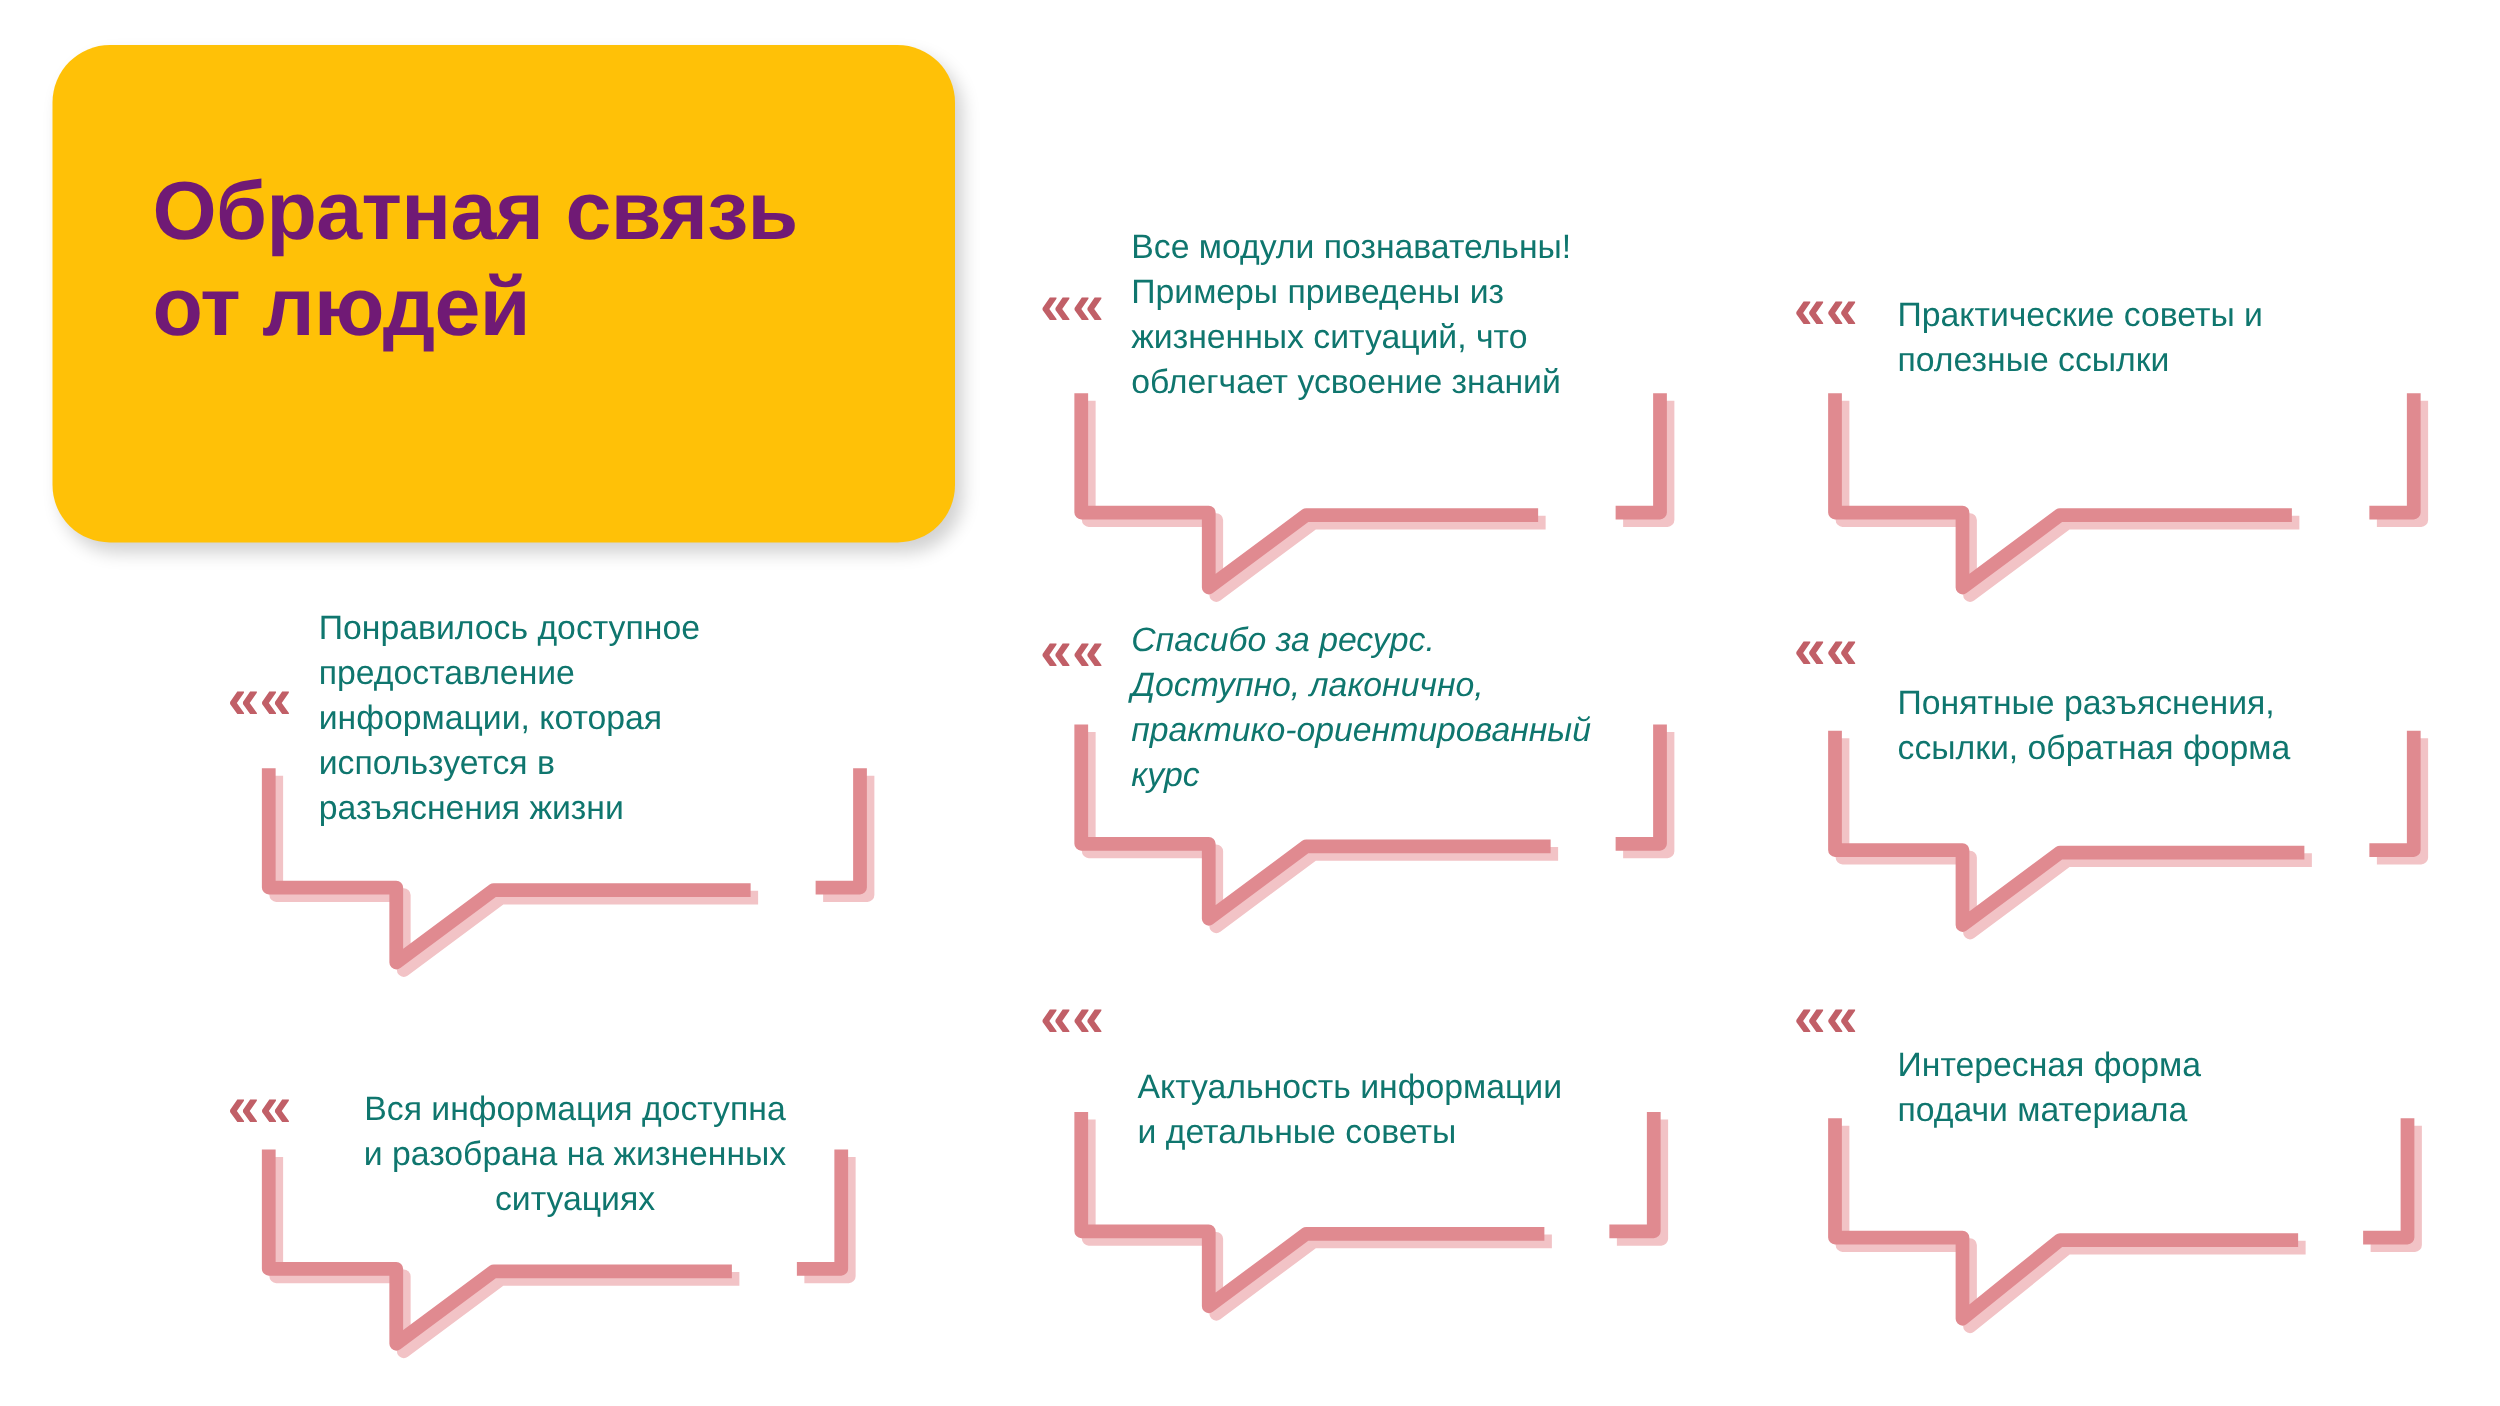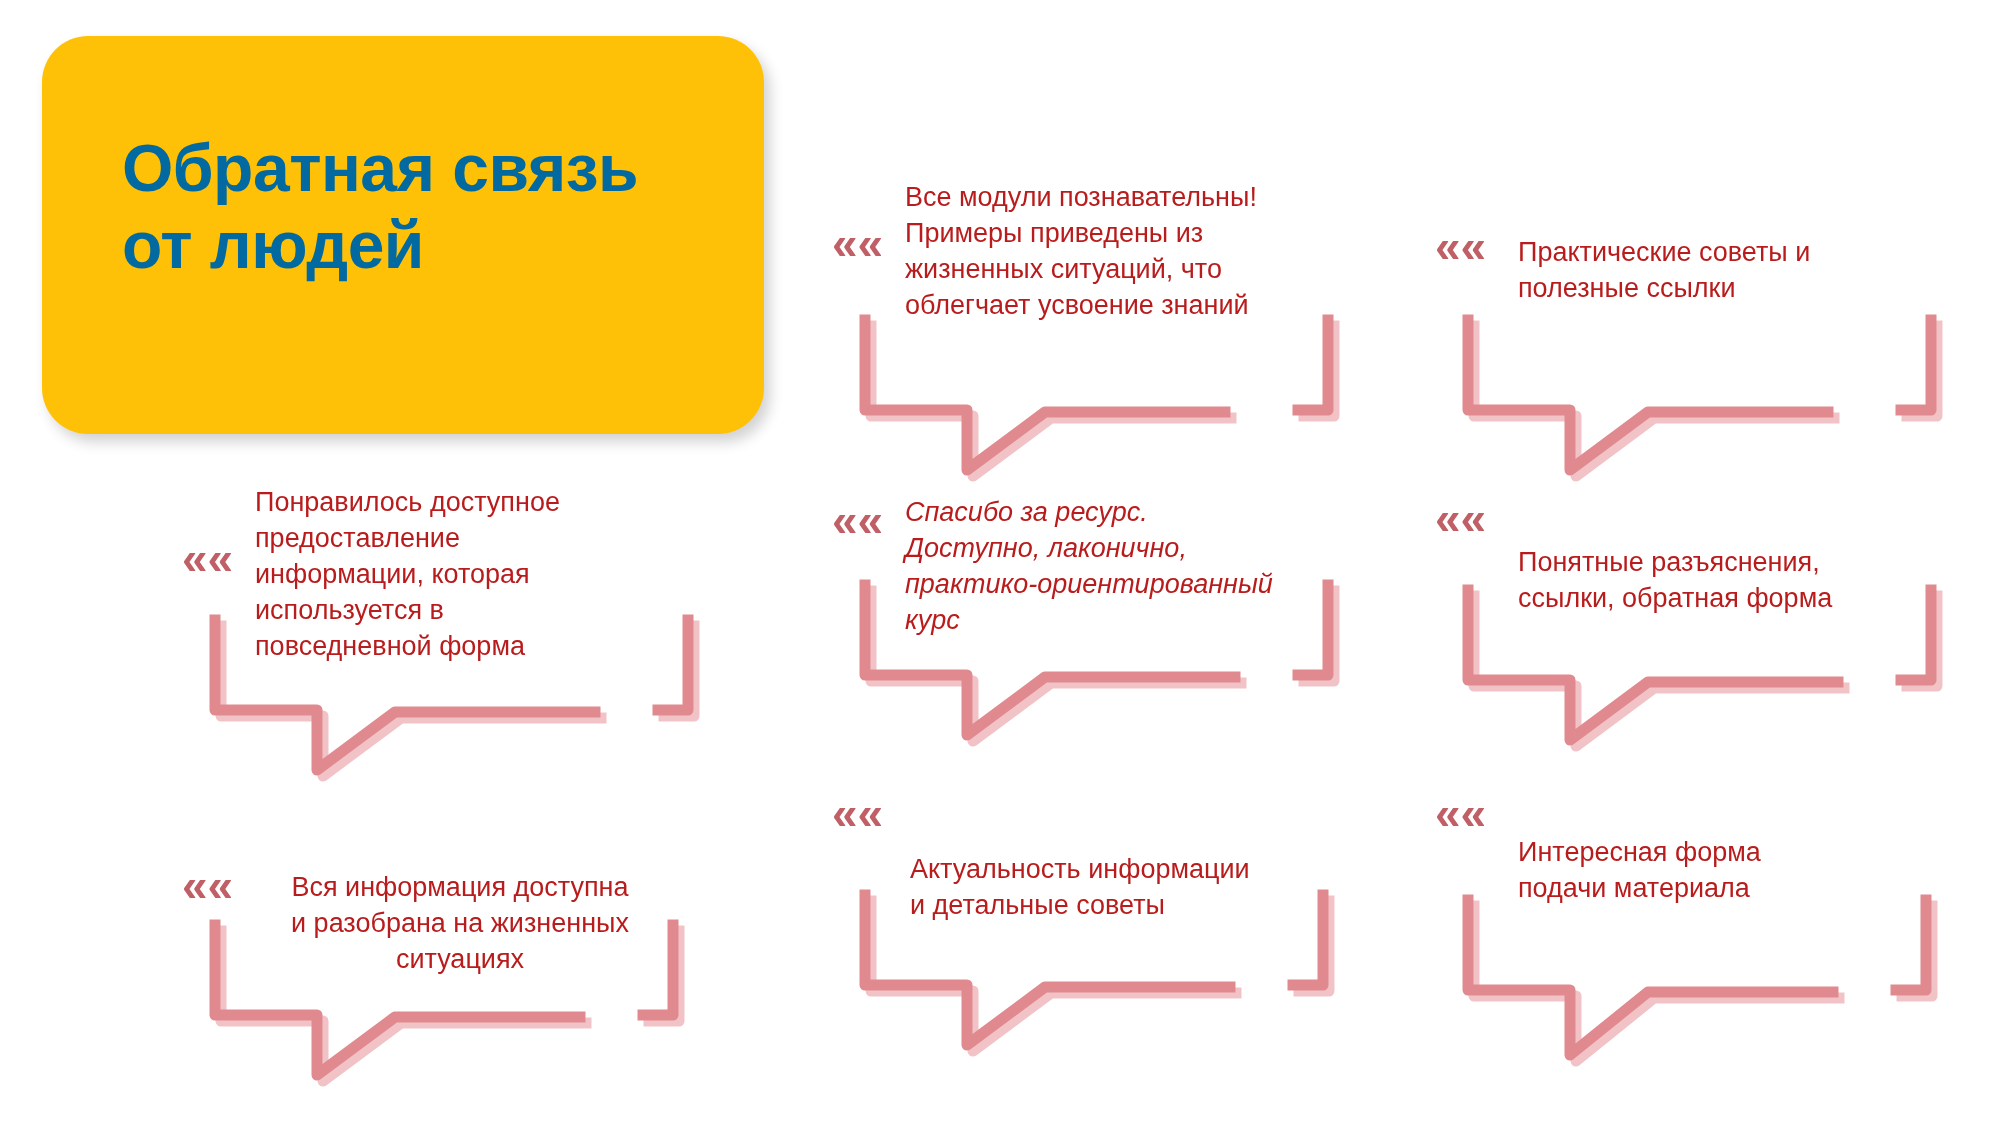--- a/index.html
+++ b/index.html
@@ -21,41 +21,41 @@
     border-radius:46px;
     box-shadow:6px 8px 14px rgba(0,0,0,0.18);
   }
   .title-text{
     position:absolute;
     left:80px; top:94px;
     width:600px;
     font-size:66px;
     line-height:1.17;
     font-weight:bold;
-    color:#0369a1;
+    color:#701a75;
     letter-spacing:-0.5px;
     white-space:pre-line;
   }
 
   
   .quote{ position:absolute; }
 
   .quote-mark{
     position:absolute;
     font-size:46px;
     line-height:1;
     font-weight:bold;
     color:#C15F67;
     user-select:none;
   }
   .quote-text{
     position:absolute;
     font-size:27px;
     line-height:1.33;
-    color:#b91c1c;
+    color:#0f766e;
     white-space:pre-line;
   }
 
   
   .bubble-frame{ position:absolute; left:0; top:0; overflow:visible; }
   .bubble-cap{ position:absolute; overflow:visible; }
 </style>
 </head>
 <body>
 
@@ -95,21 +95,21 @@
       <path d="M40,20 L40,110 L10,110" fill="none" stroke="#E08A90" stroke-width="11" stroke-linecap="square" stroke-linejoin="round"></path>
     </svg>
   </div>
 
   <div class="quote" style="left:195px; top:485px;">
     <div class="quote-mark" style="left:-13px; top:50px;">««</div>
     <div class="quote-text" style="left:60px; top:0px; width:400px;">Понравилось доступное
 предоставление
 информации, которая
 используется в
-повседневной форма</div>
+разъяснения жизни</div>
     <svg class="bubble-frame" width="500" height="300" viewBox="0 0 500 300">
       <path d="M20,135 L20,225 L122,225 L122,285 L200,227 L400,227" fill="none" stroke="#F2C3C6" stroke-width="11" stroke-linecap="square" stroke-linejoin="round" transform="translate(6,6)"></path>
       <path d="M20,135 L20,225 L122,225 L122,285 L200,227 L400,227" fill="none" stroke="#E08A90" stroke-width="11" stroke-linecap="square" stroke-linejoin="round"></path>
     </svg>
     <svg class="bubble-cap" width="90" height="130" viewBox="0 0 90 130" style="left:453px; top:115px;">
       <path d="M40,20 L40,110 L10,110" fill="none" stroke="#F2C3C6" stroke-width="11" stroke-linecap="square" stroke-linejoin="round" transform="translate(6,6)"></path>
       <path d="M40,20 L40,110 L10,110" fill="none" stroke="#E08A90" stroke-width="11" stroke-linecap="square" stroke-linejoin="round"></path>
     </svg>
   </div>
 

